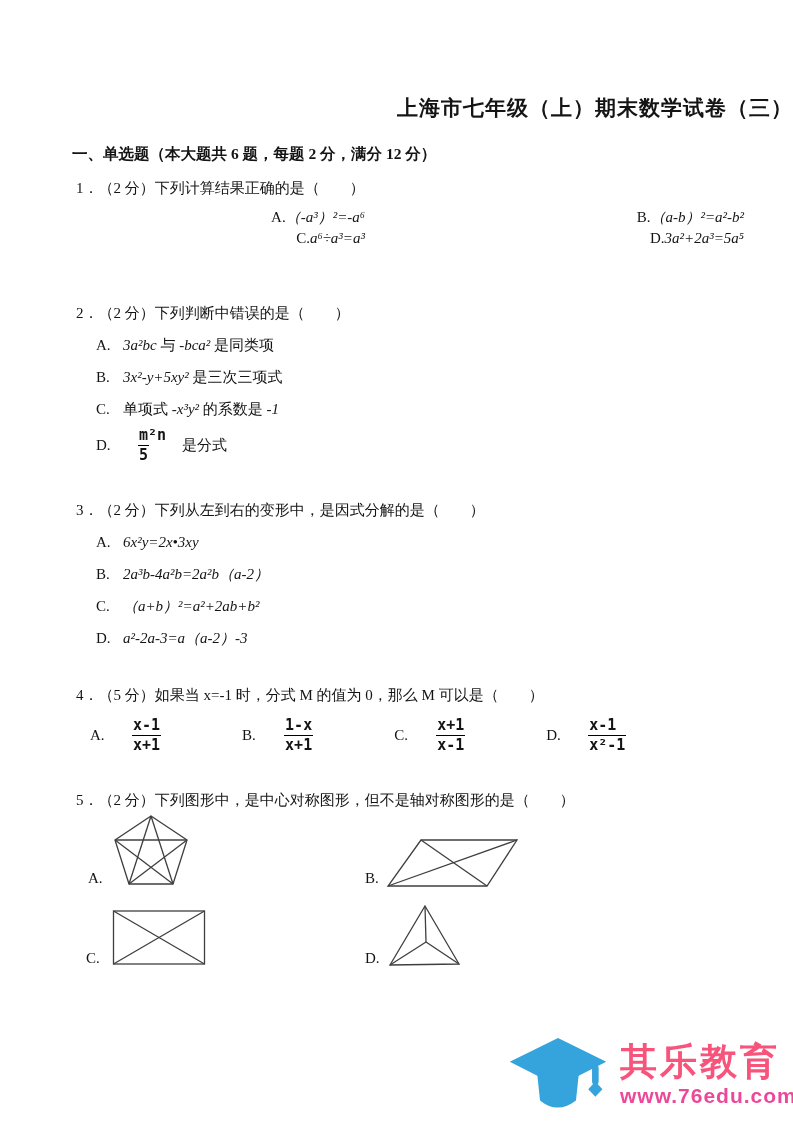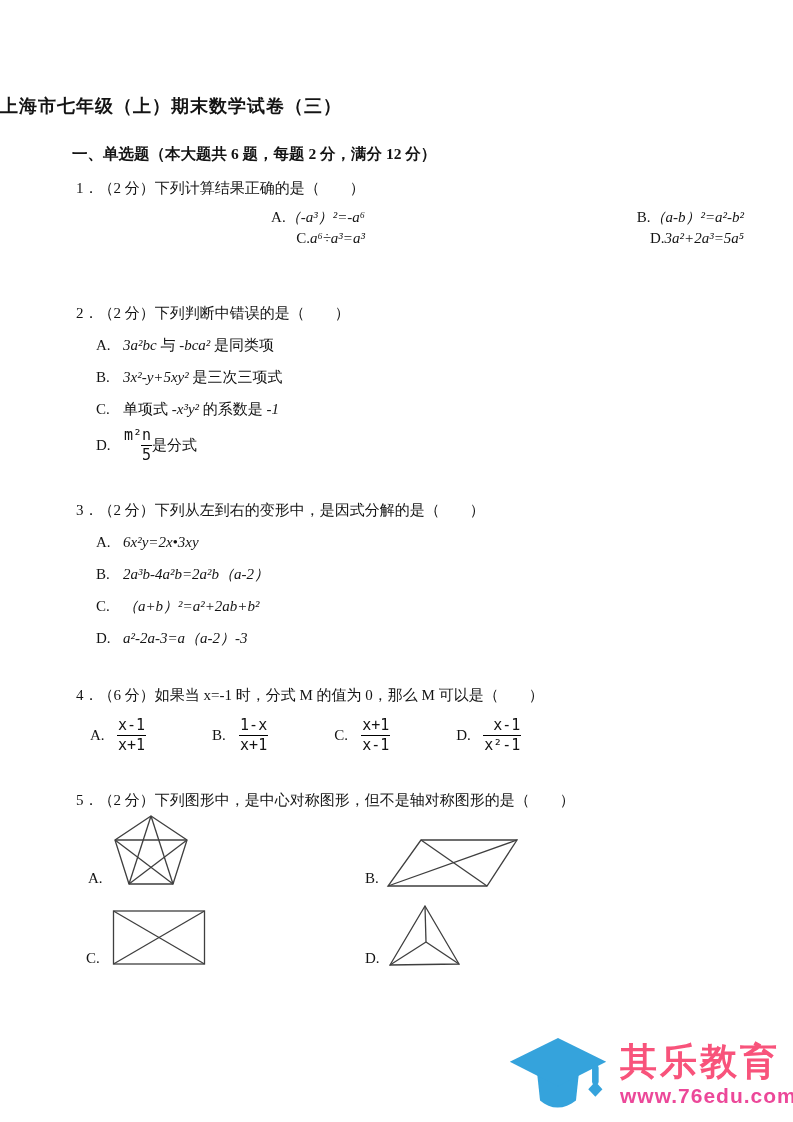--- a/index.html
+++ b/index.html
@@ -1,35 +1,35 @@
 <!DOCTYPE html>
 <html><head>
 <meta charset="utf-8">
 <style>
   html,body{margin:0;padding:0;background:#fff;}
   .page{position:relative;width:793px;height:1122px;background:#ffffff;overflow:hidden;
         font-family:"Liberation Serif","DejaVu Serif",serif;color:#141414;}
-  .title{position:absolute;top:94px;left:0;width:100%;text-align:left;
-         font-size:18px;font-weight:700;margin:0;letter-spacing:1px;}
+  .title{position:absolute;top:94px;left:0;width:100%;text-align:right;
+         font-size:21px;font-weight:700;margin:0;letter-spacing:1px;}
   .section-heading{position:absolute;left:72px;top:144px;font-size:15.5px;font-weight:700;}
   .q{position:absolute;left:76px;width:668px;font-size:15px;}
   .stem{line-height:22px;}
   .mi{font-style:italic;}
   
   .opt-grid{display:grid;grid-template-columns:269px 1fr;padding-left:20px;margin-top:8px;text-align:right;}
   .opt{line-height:21px;}
   .lab{display:inline-block;min-width:27px;}
   
   .vlist{padding-left:20px;}
   .vlist .opt{margin-top:11px;}
   .opt.has-frac{display:flex;align-items:center;margin-top:6px;}
   
-  .frac{display:inline-flex;flex-direction:column;align-items:flex-end;
-        font-family:"DejaVu Sans Mono",monospace;font-weight:400;font-size:15px;
-        line-height:1.25;vertical-align:middle;margin:0 0;}
+  .frac{display:inline-flex;flex-direction:column;align-items:flex-start;
+        font-family:"DejaVu Sans Mono",monospace;font-weight:700;font-size:15px;
+        line-height:1.25;vertical-align:middle;margin:0 15px;}
   .frac .den{border-top:1.6px solid #000;padding:0 1px;}
   .frac .num{padding:0 1px;}
   
   .opt-row{display:flex;gap:66px;padding-left:14px;margin-top:10px;}
   .opt-row .opt{display:flex;align-items:center;}
   
   .figlab{position:absolute;font-size:15px;}
   .fig{position:absolute;}
   .fig line,.fig polygon,.fig rect{stroke:#3f3f3f;stroke-width:1.3;fill:none;}
   
@@ -83,21 +83,21 @@
     <div class="stem">3．（2 分）下列从左到右的变形中，是因式分解的是（　　）</div>
     <div class="vlist">
       <div class="opt"><span class="lab">A.</span><span><span class="mi">6x²y=2x•3xy</span></span></div>
       <div class="opt"><span class="lab">B.</span><span><span class="mi">2a³b-4a²b=2a²b（a-2）</span></span></div>
       <div class="opt"><span class="lab">C.</span><span><span class="mi">（a+b）²=a²+2ab+b²</span></span></div>
       <div class="opt"><span class="lab">D.</span><span><span class="mi">a²-2a-3=a（a-2）-3</span></span></div>
     </div>
   </div>
 
   <div class="q" style="top:684px">
-    <div class="stem">4．（6 分）如果当 x=-1 时，分式 M 的值为 0，那么 M 可以是（　　）</div>
+    <div class="stem">4．（5 分）如果当 x=-1 时，分式 M 的值为 0，那么 M 可以是（　　）</div>
     <div class="opt-row">
       <div class="opt">
         <span class="lab">A.</span>
         <span class="frac">
             <span class="num">x-1</span>
             <span class="den">x+1</span>
           </span>
       </div>
       <div class="opt">
         <span class="lab">B.</span>

